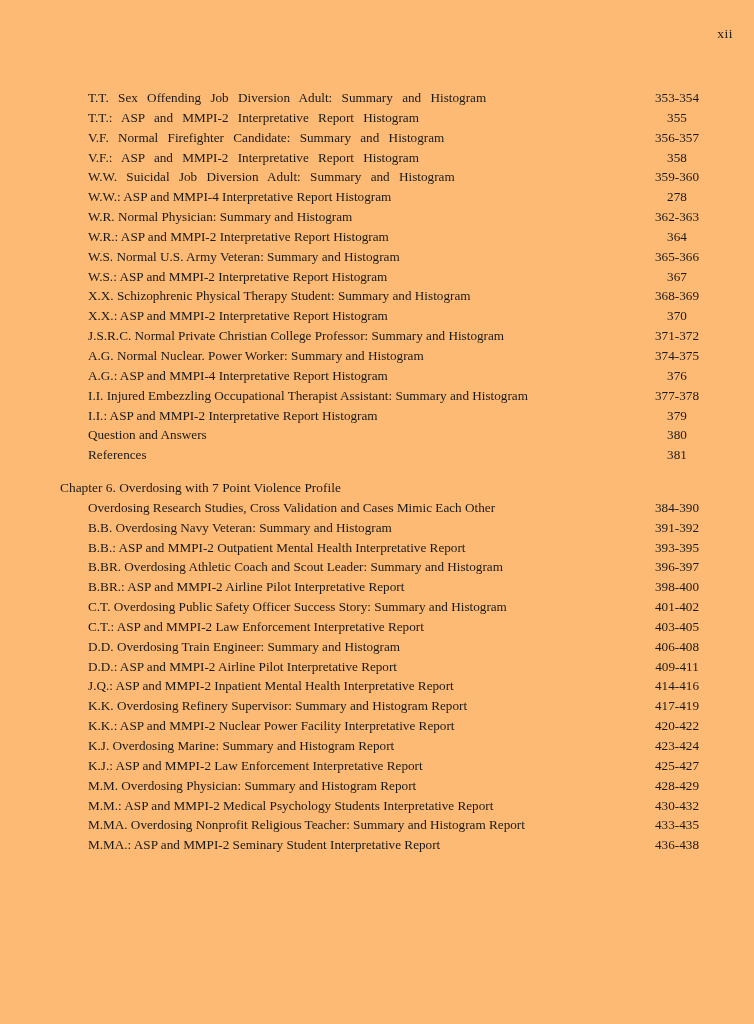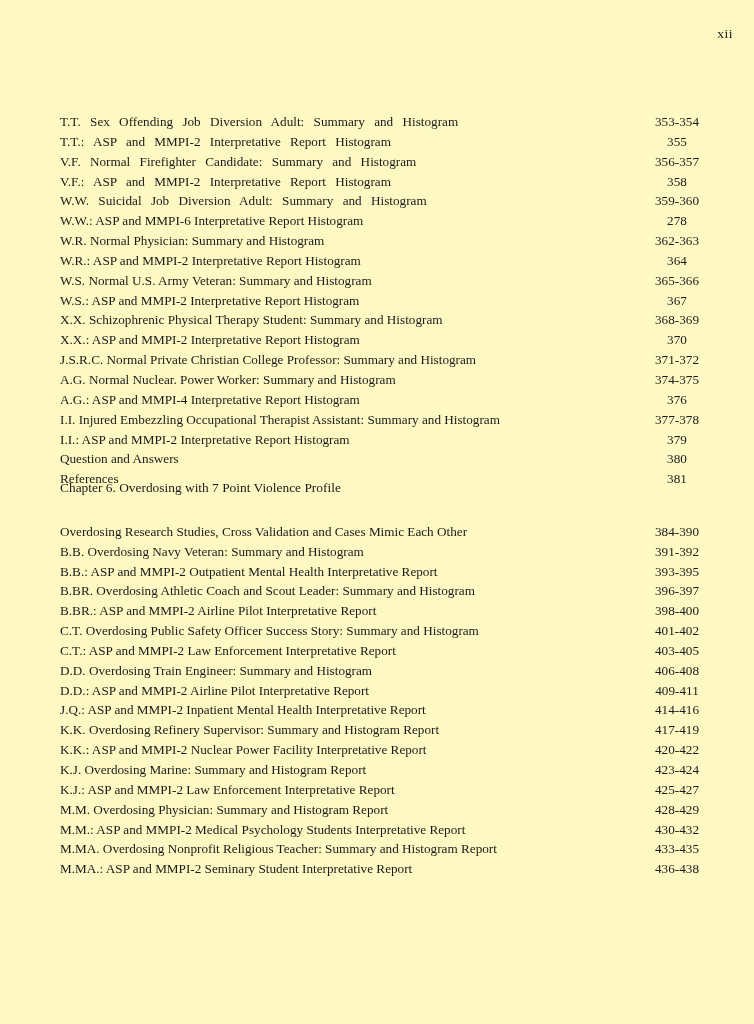--- a/index.html
+++ b/index.html
@@ -11,21 +11,21 @@
     width: 754px;
     height: 1024px;
     position: relative;
     overflow: hidden;
     font-family: "Liberation Serif", "DejaVu Serif", serif;
     color: #1a1a1a;
   }
   .sheet {
     position: absolute;
     inset: 0;
-    background: #fef9c3;
+    background: #fdba74;
   }
   .folio {
     position: absolute;
     top: 26px;
     right: 21px;
     font-size: 13.5px;
     line-height: 16px;
     letter-spacing: 0.5px;
   }
   .toc {
@@ -38,29 +38,29 @@
     display: flex;
     align-items: baseline;
     height: 19.85px;
     line-height: 19.85px;
     font-size: 13.2px;
     white-space: nowrap;
   }
   .toc-title {
     flex: 1 1 auto;
     overflow: hidden;
+    margin-left: 28px;
   }
   .toc-row.justified .toc-title {
     word-spacing: 6px;
   }
   .toc-pages {
     flex: 0 0 62px;
     width: 62px;
     text-align: center;
-    margin-top: 24px;
   }
   .chapter-heading {
     font-weight: normal;
     font-size: 13.4px;
     height: 19.85px;
     line-height: 19.85px;
     margin-top: 13px;
     white-space: nowrap;
   }
 </style>
@@ -84,21 +84,21 @@
       </div>
       <div class="toc-row justified">
         <span class="toc-title">V.F.: ASP and MMPI-2 Interpretative Report Histogram</span>
         <span class="toc-pages">358</span>
       </div>
       <div class="toc-row justified">
         <span class="toc-title">W.W. Suicidal Job Diversion Adult: Summary and Histogram</span>
         <span class="toc-pages">359-360</span>
       </div>
       <div class="toc-row">
-        <span class="toc-title">W.W.: ASP and MMPI-6 Interpretative Report Histogram</span>
+        <span class="toc-title">W.W.: ASP and MMPI-4 Interpretative Report Histogram</span>
         <span class="toc-pages">278</span>
       </div>
       <div class="toc-row">
         <span class="toc-title">W.R. Normal Physician: Summary and Histogram</span>
         <span class="toc-pages">362-363</span>
       </div>
       <div class="toc-row">
         <span class="toc-title">W.R.: ASP and MMPI-2 Interpretative Report Histogram</span>
         <span class="toc-pages">364</span>
       </div>

